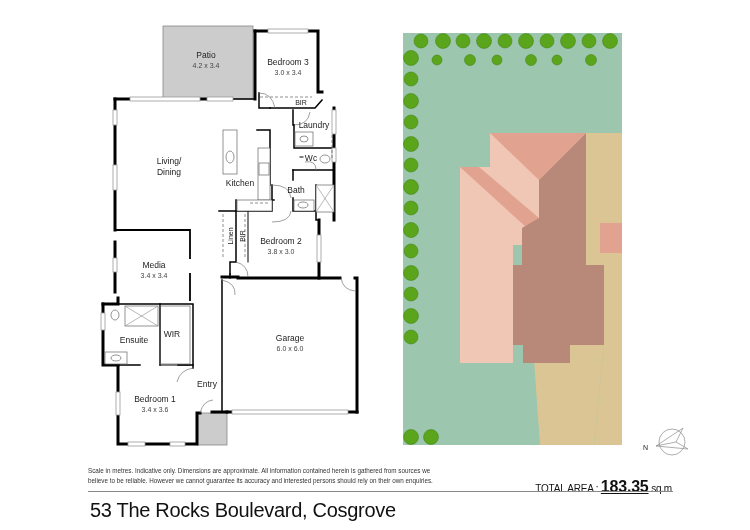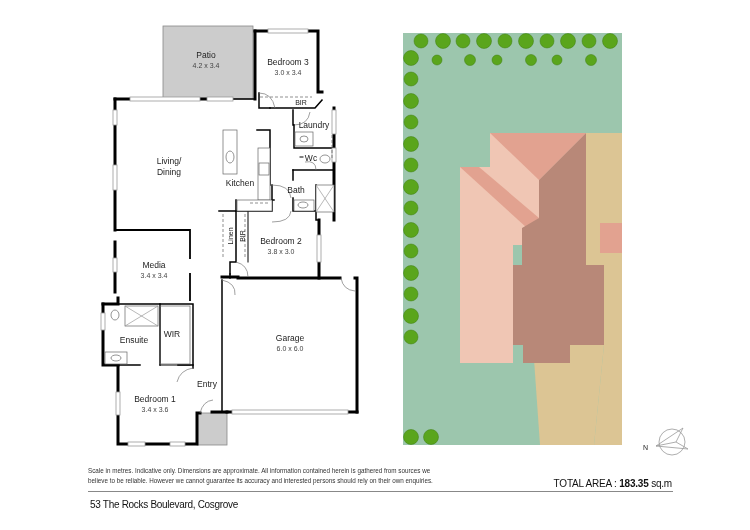--- a/index.html
+++ b/index.html
@@ -5,22 +5,22 @@
   html, body { margin:0; padding:0; background:#ffffff; }
   body { width:750px; height:530px; position:relative; overflow:hidden; font-family:"Liberation Sans", sans-serif; }
   #stage { position:absolute; left:0; top:0; width:750px; height:530px; }
   .lbl { font-family:"Liberation Sans", sans-serif; fill:#222; }
   .room-name { font-size:8.5px; }
   .room-dim { font-size:7px; fill:#444; }
   .small-lbl { font-size:7px; }
   .footer-note { position:absolute; left:88px; top:466px; width:400px; font-size:6.3px; line-height:9.5px; color:#333; font-family:"Liberation Sans", sans-serif; }
   .footer-rule { position:absolute; left:88px; top:491px; width:585px; height:1px; background:#888; }
   .total { position:absolute; right:78px; top:478px; font-size:10px; color:#111; font-family:"Liberation Sans", sans-serif; letter-spacing:-0.2px; }
-  .total b { font-size:10px; }
-  .address { position:absolute; left:90px; top:499px; font-size:10px; color:#111; font-family:"Liberation Sans", sans-serif; letter-spacing:-0.3px; }
+  .total b { font-size:16px;text-decoration:underline; }
+  .address { position:absolute; left:90px; top:499px; font-size:20px; color:#111; font-family:"Liberation Sans", sans-serif; letter-spacing:-0.3px; }
 </style>
 </head>
 <body>
 
 <svg id="stage" viewBox="0 0 750 530" xmlns="http://www.w3.org/2000/svg">
 
   <g>
 
     <rect x="163" y="26" width="90" height="73" fill="#cccccc" stroke="#888" stroke-width="0.8"></rect>
 

